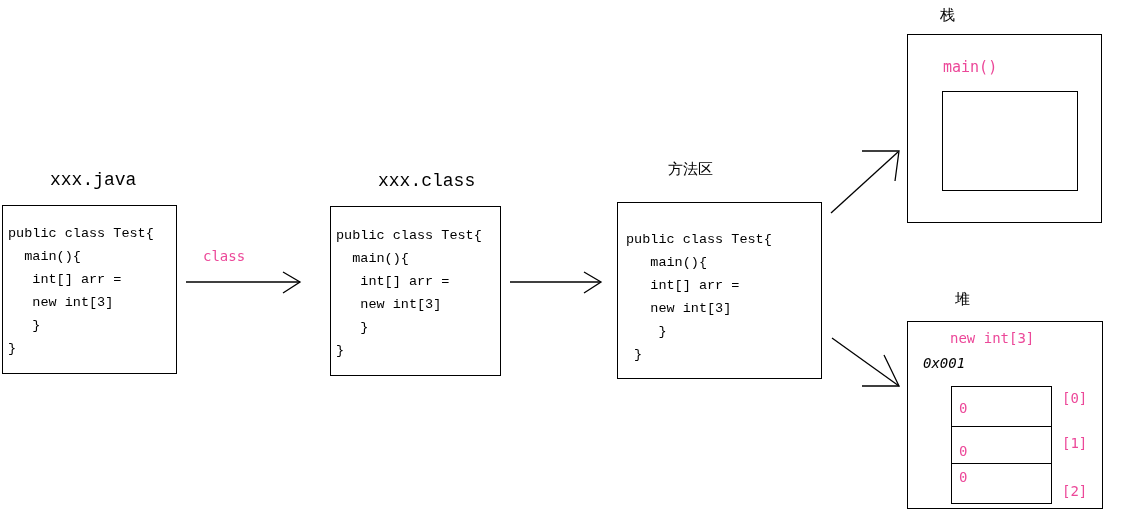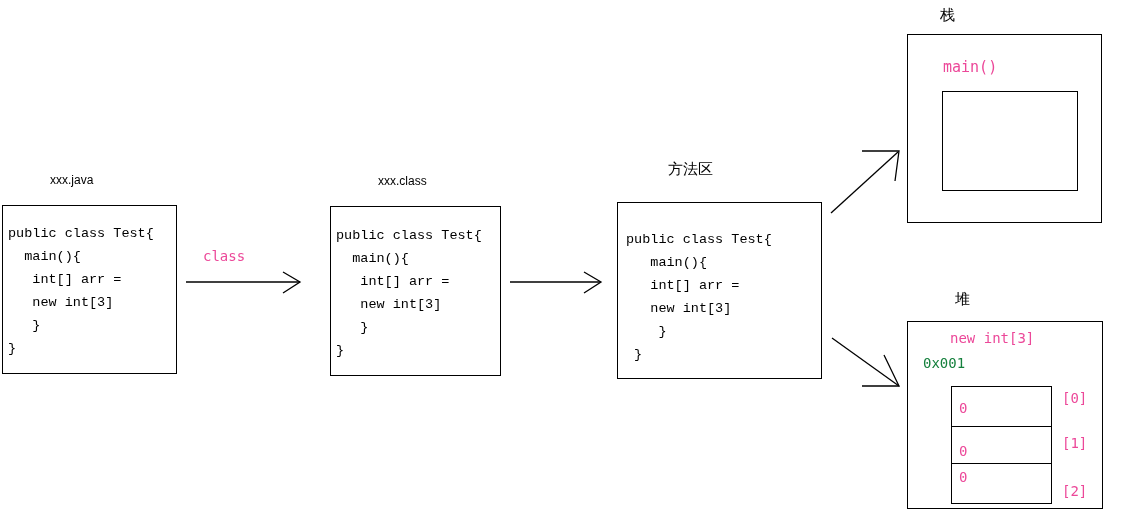--- a/index.html
+++ b/index.html
@@ -28,22 +28,22 @@
     pointer-events: none;
   }
   .box {
     position: absolute;
     border: 1px solid #000000;
     background: transparent;
     box-sizing: border-box;
   }
   .caption {
     position: absolute;
-    font-family: Liberation Sans, sans-serif;
-    font-size: 12px;
+    font-family: Liberation Mono, monospace;
+    font-size: 18px;
     line-height: 14px;
     white-space: pre;
     color: #000000;
   }
   .caption-cjk {
     font-family: "DejaVu Sans", "Liberation Sans", sans-serif;
     font-size: 15px;
   }
   .code {
     position: absolute;
@@ -55,21 +55,22 @@
   }
   .label {
     position: absolute;
     font-family: "DejaVu Sans Mono", "Liberation Mono", monospace;
     font-size: 14px;
     line-height: 16px;
     white-space: pre;
     color: #ec4899;
   }
   .label-red {
-    color: #15803d;
+    color: #000000;
+    font-style: italic;
   }
   .cell-divider {
     position: absolute;
     height: 0;
     border-top: 1px solid #000000;
   }
 </style>
 </head>
 <body>
 

